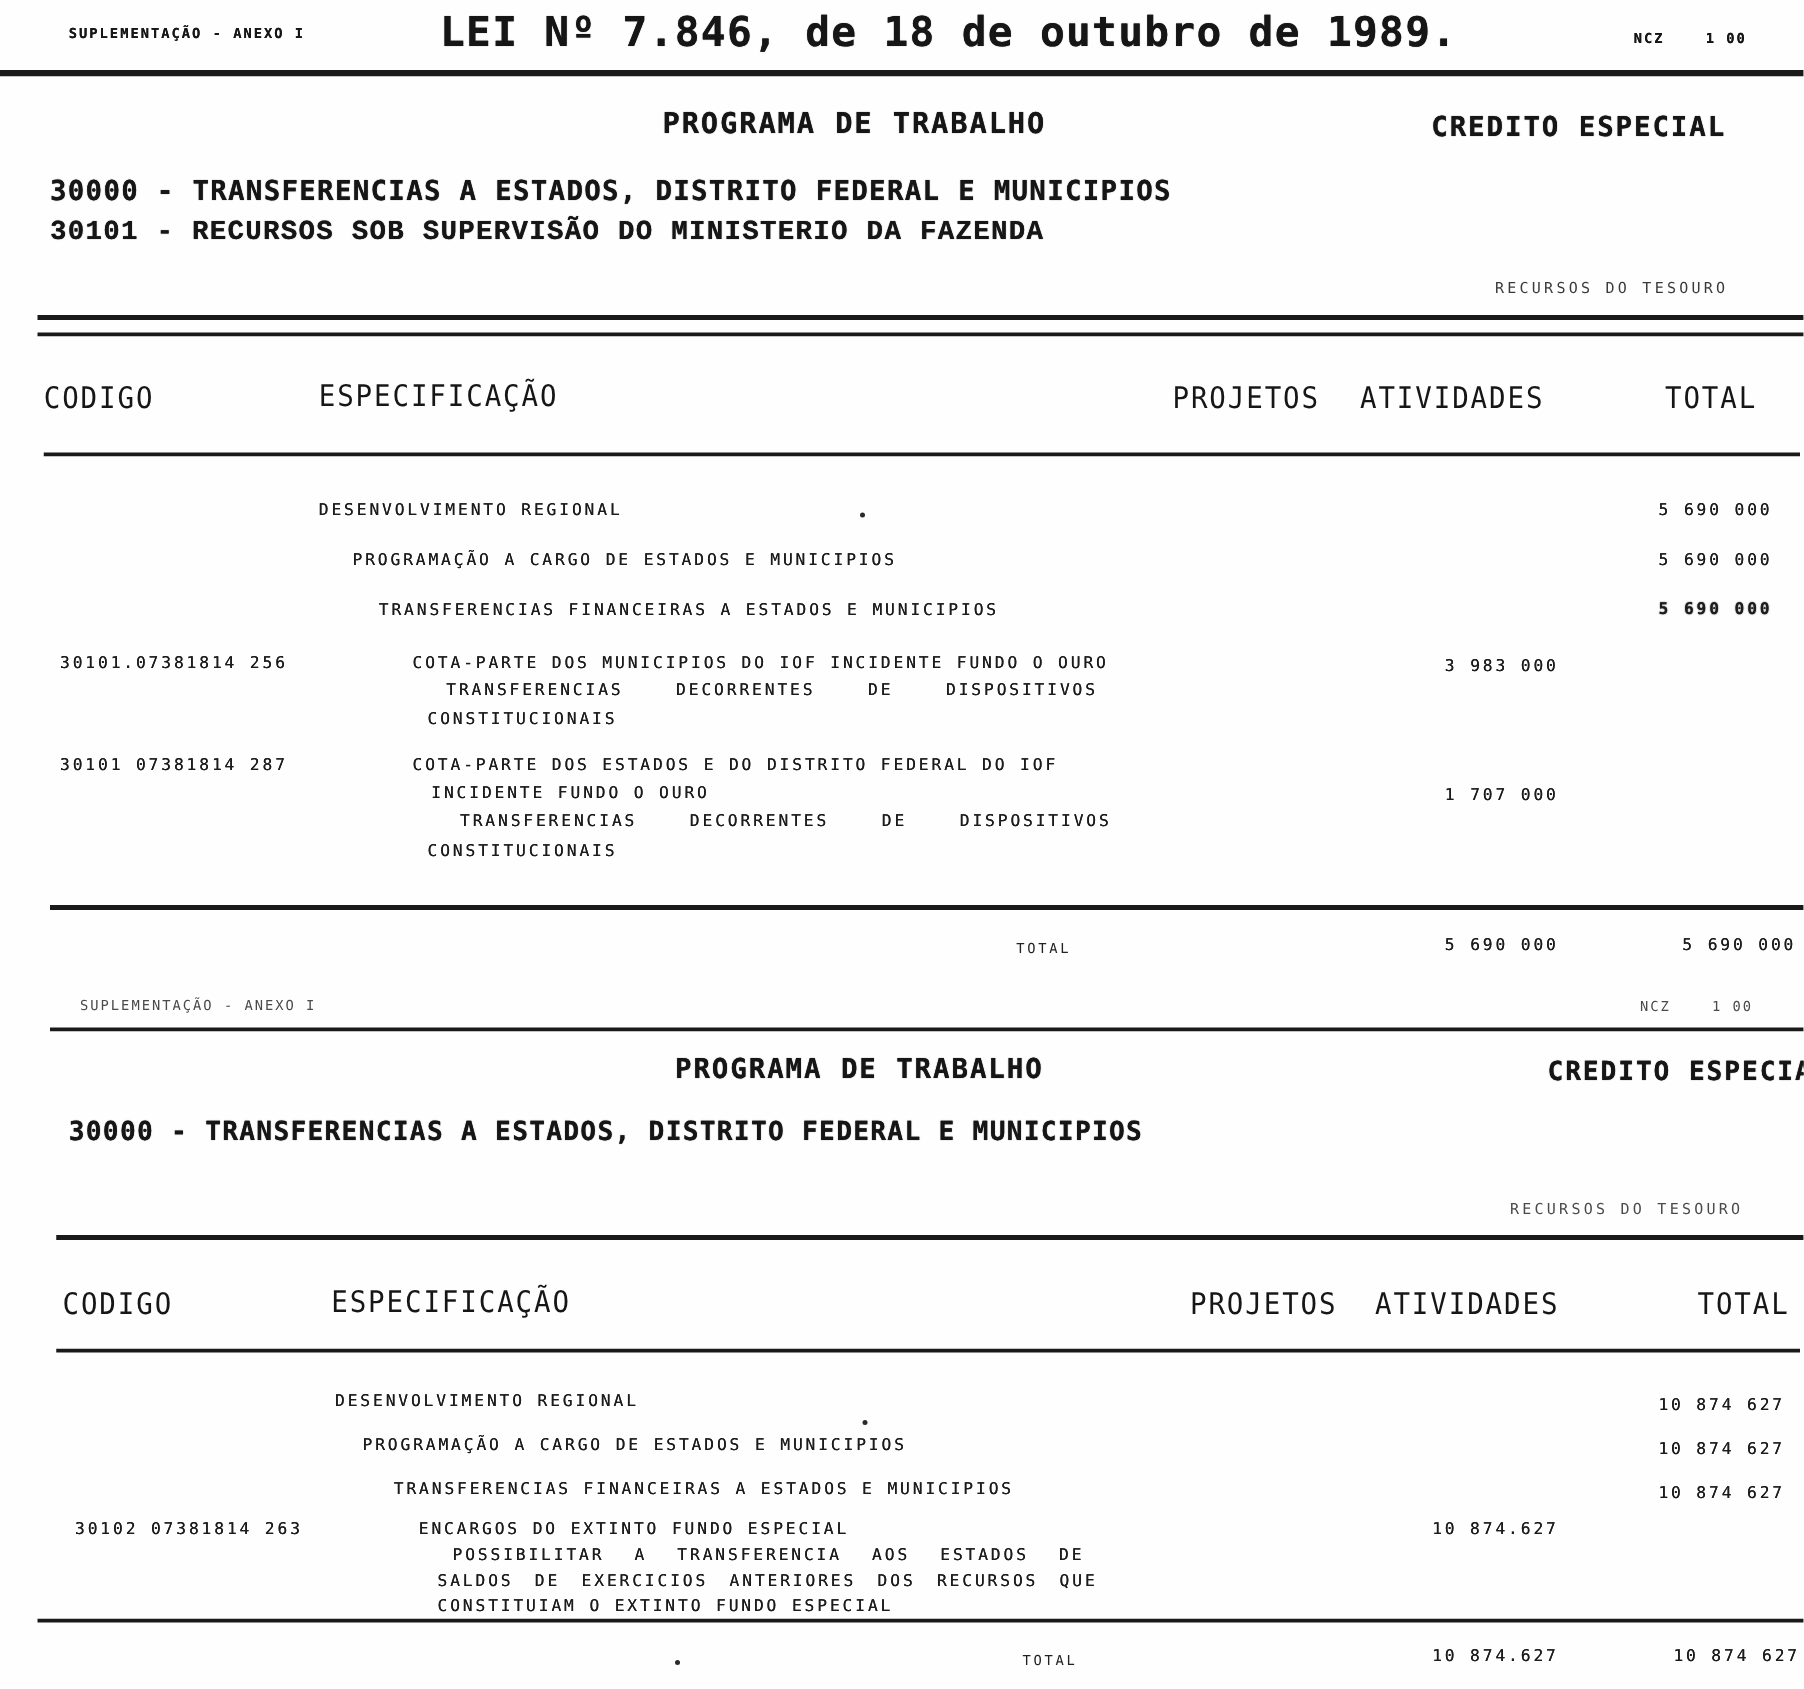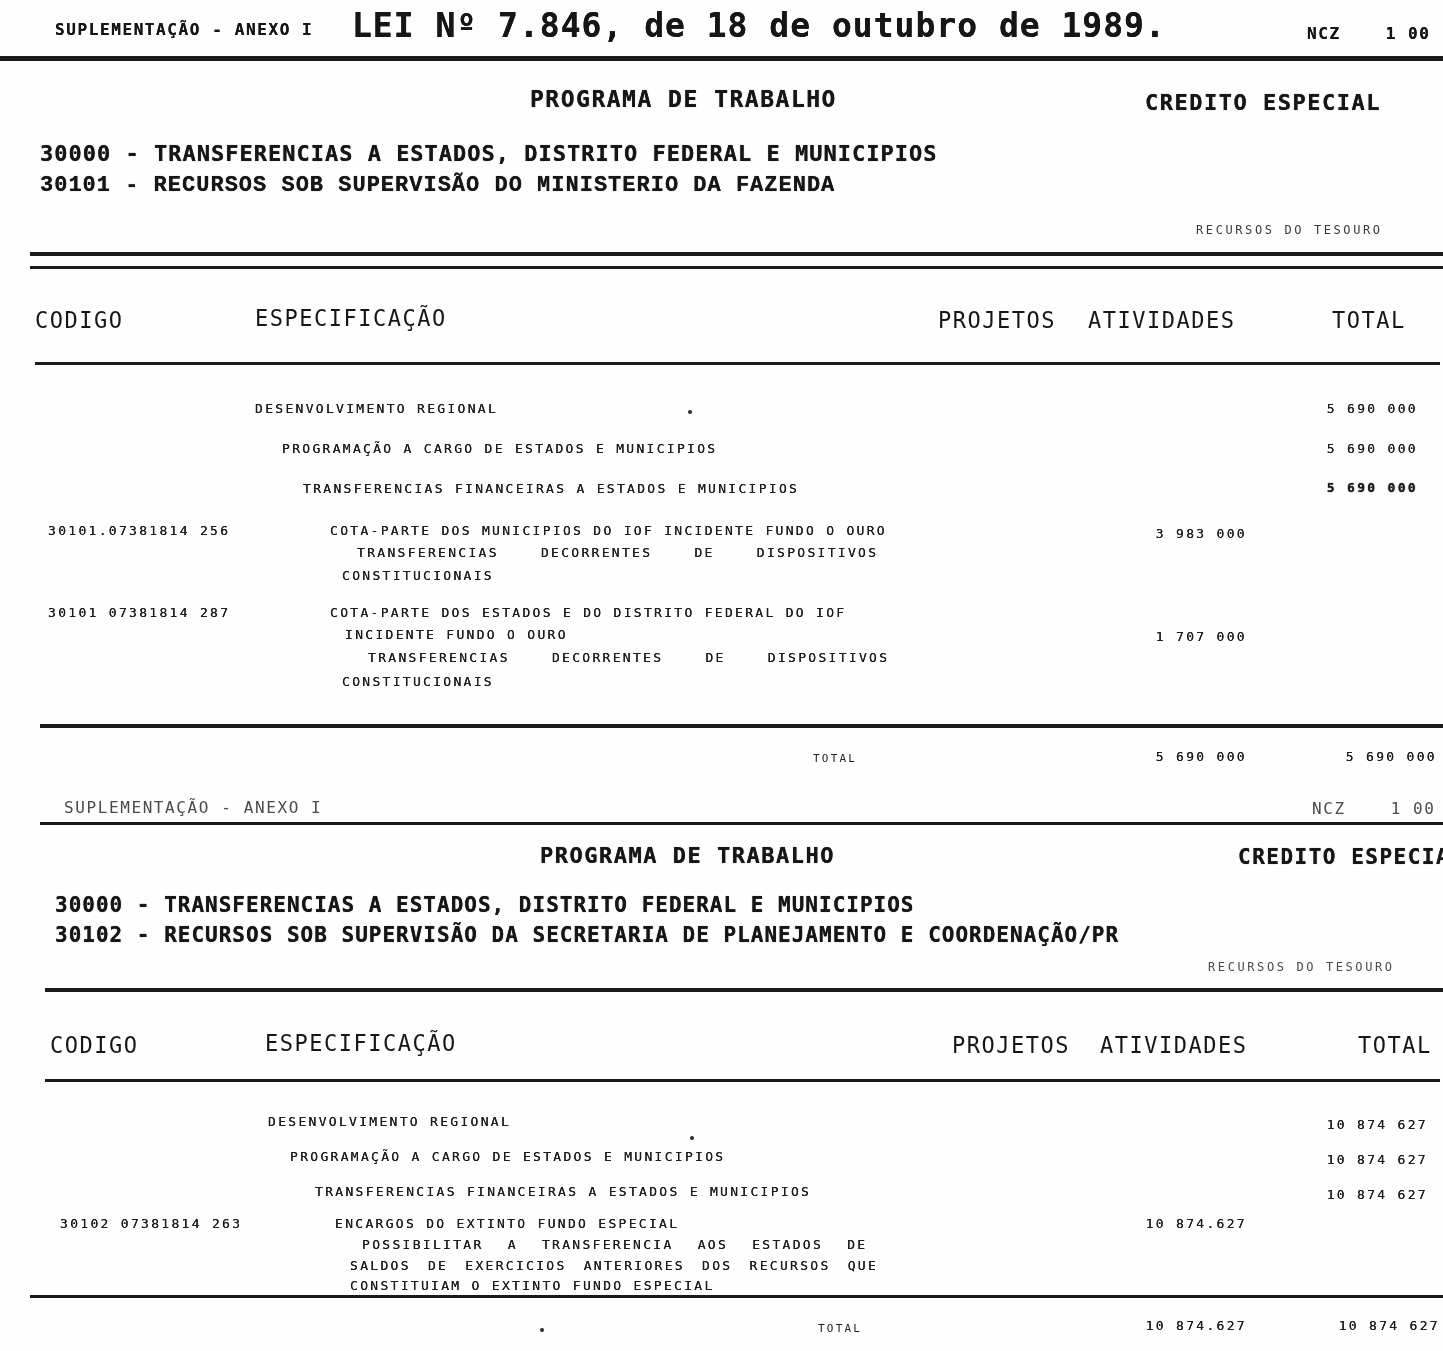--- a/index.html
+++ b/index.html
@@ -5,21 +5,21 @@
   html,body{margin:0;padding:0;background:#ffffff;}
   .page{
     position:relative;width:1443px;height:1351px;background:#fffeff;
     font-family:"DejaVu Sans Mono","Liberation Mono",monospace;
     color:#161616;overflow:hidden;
   }
   .abs{position:absolute;white-space:nowrap;}
   .pre{white-space:pre;padding-left:24px;}
   
   .t-law{font-size:33px;font-weight:bold;letter-spacing:1px;text-shadow:0 0 .6px currentColor;}
-  .t-annex{font-size:16px;font-weight:bold;letter-spacing:1.6px;text-shadow:0 0 .5px currentColor;}
+  .t-annex{font-size:11px;font-weight:bold;letter-spacing:1.6px;text-shadow:0 0 .5px currentColor;}
   .t-h1{font-size:23px;font-weight:bold;letter-spacing:1.5px;text-shadow:0 0 .7px currentColor;text-align:center;}
   .t-h2{font-size:22px;font-weight:bold;letter-spacing:1px;text-shadow:0 0 .7px currentColor;}
   .t-note{font-size:12px;letter-spacing:2.6px;color:#3a3a3a;}
   .t-col{font-size:22px;font-weight:500;letter-spacing:1.5px;transform:scaleY(1.08);transform-origin:left top;}
   .t-row{font-size:13px;letter-spacing:2.3px;color:#1c1c1c;text-shadow:0 0 .4px currentColor;}
   .t-tiny{font-size:11px;letter-spacing:2.2px;color:#222;}
   .heavy{font-weight:bold;text-shadow:0 0 1.1px currentColor;}
   .faded{color:#4a4a4a;text-shadow:none;}
   .ws-wide{word-spacing:32px;}
   .ws-mid{word-spacing:14px;}
@@ -92,21 +92,20 @@
   <span class="abs t-row col-total-w" style="top:749px;">5 690 000</span>
 
   <span class="abs t-annex faded" style="left:64px;top:798px;font-weight:400;">SUPLEMENTAÇÃO - ANEXO I</span>
   <span class="abs t-annex faded pre" style="left:1288px;top:799px;font-weight:400;">NCZ    1 00</span>
   <div class="rule" style="left:40px;top:822px;width:1403px;height:3px;"></div>
 
   <span class="abs t-h1" style="left:540px;top:843px;font-size:22px;">PROGRAMA DE TRABALHO</span>
   <span class="abs t-h1" style="left:1238px;top:845px;font-size:21px;">CREDITO ESPECIAL</span>
 
   <span class="abs t-h2" style="left:55px;top:893px;font-size:21px;">30000 - TRANSFERENCIAS A ESTADOS, DISTRITO FEDERAL E MUNICIPIOS</span>
-  <span class="abs t-h2" style="left:55px;top:923px;font-size:21px;">30102 - RECURSOS SOB SUPERVISÃO DA SECRETARIA DE PLANEJAMENTO E COORDENAÇÃO/PR</span>
 
   <span class="abs t-note faded" style="left:1208px;top:960px;">RECURSOS DO TESOURO</span>
 
   <div class="rule" style="left:45px;top:988px;width:1398px;height:4px;"></div>
 
   <span class="abs t-col" style="left:50px;top:1031px;">CODIGO</span>
   <span class="abs t-col" style="left:265px;top:1029px;">ESPECIFICAÇÃO</span>
   <span class="abs t-col" style="left:952px;top:1031px;">PROJETOS</span>
   <span class="abs t-col" style="left:1100px;top:1031px;">ATIVIDADES</span>
   <span class="abs t-col" style="left:1358px;top:1031px;">TOTAL</span>

